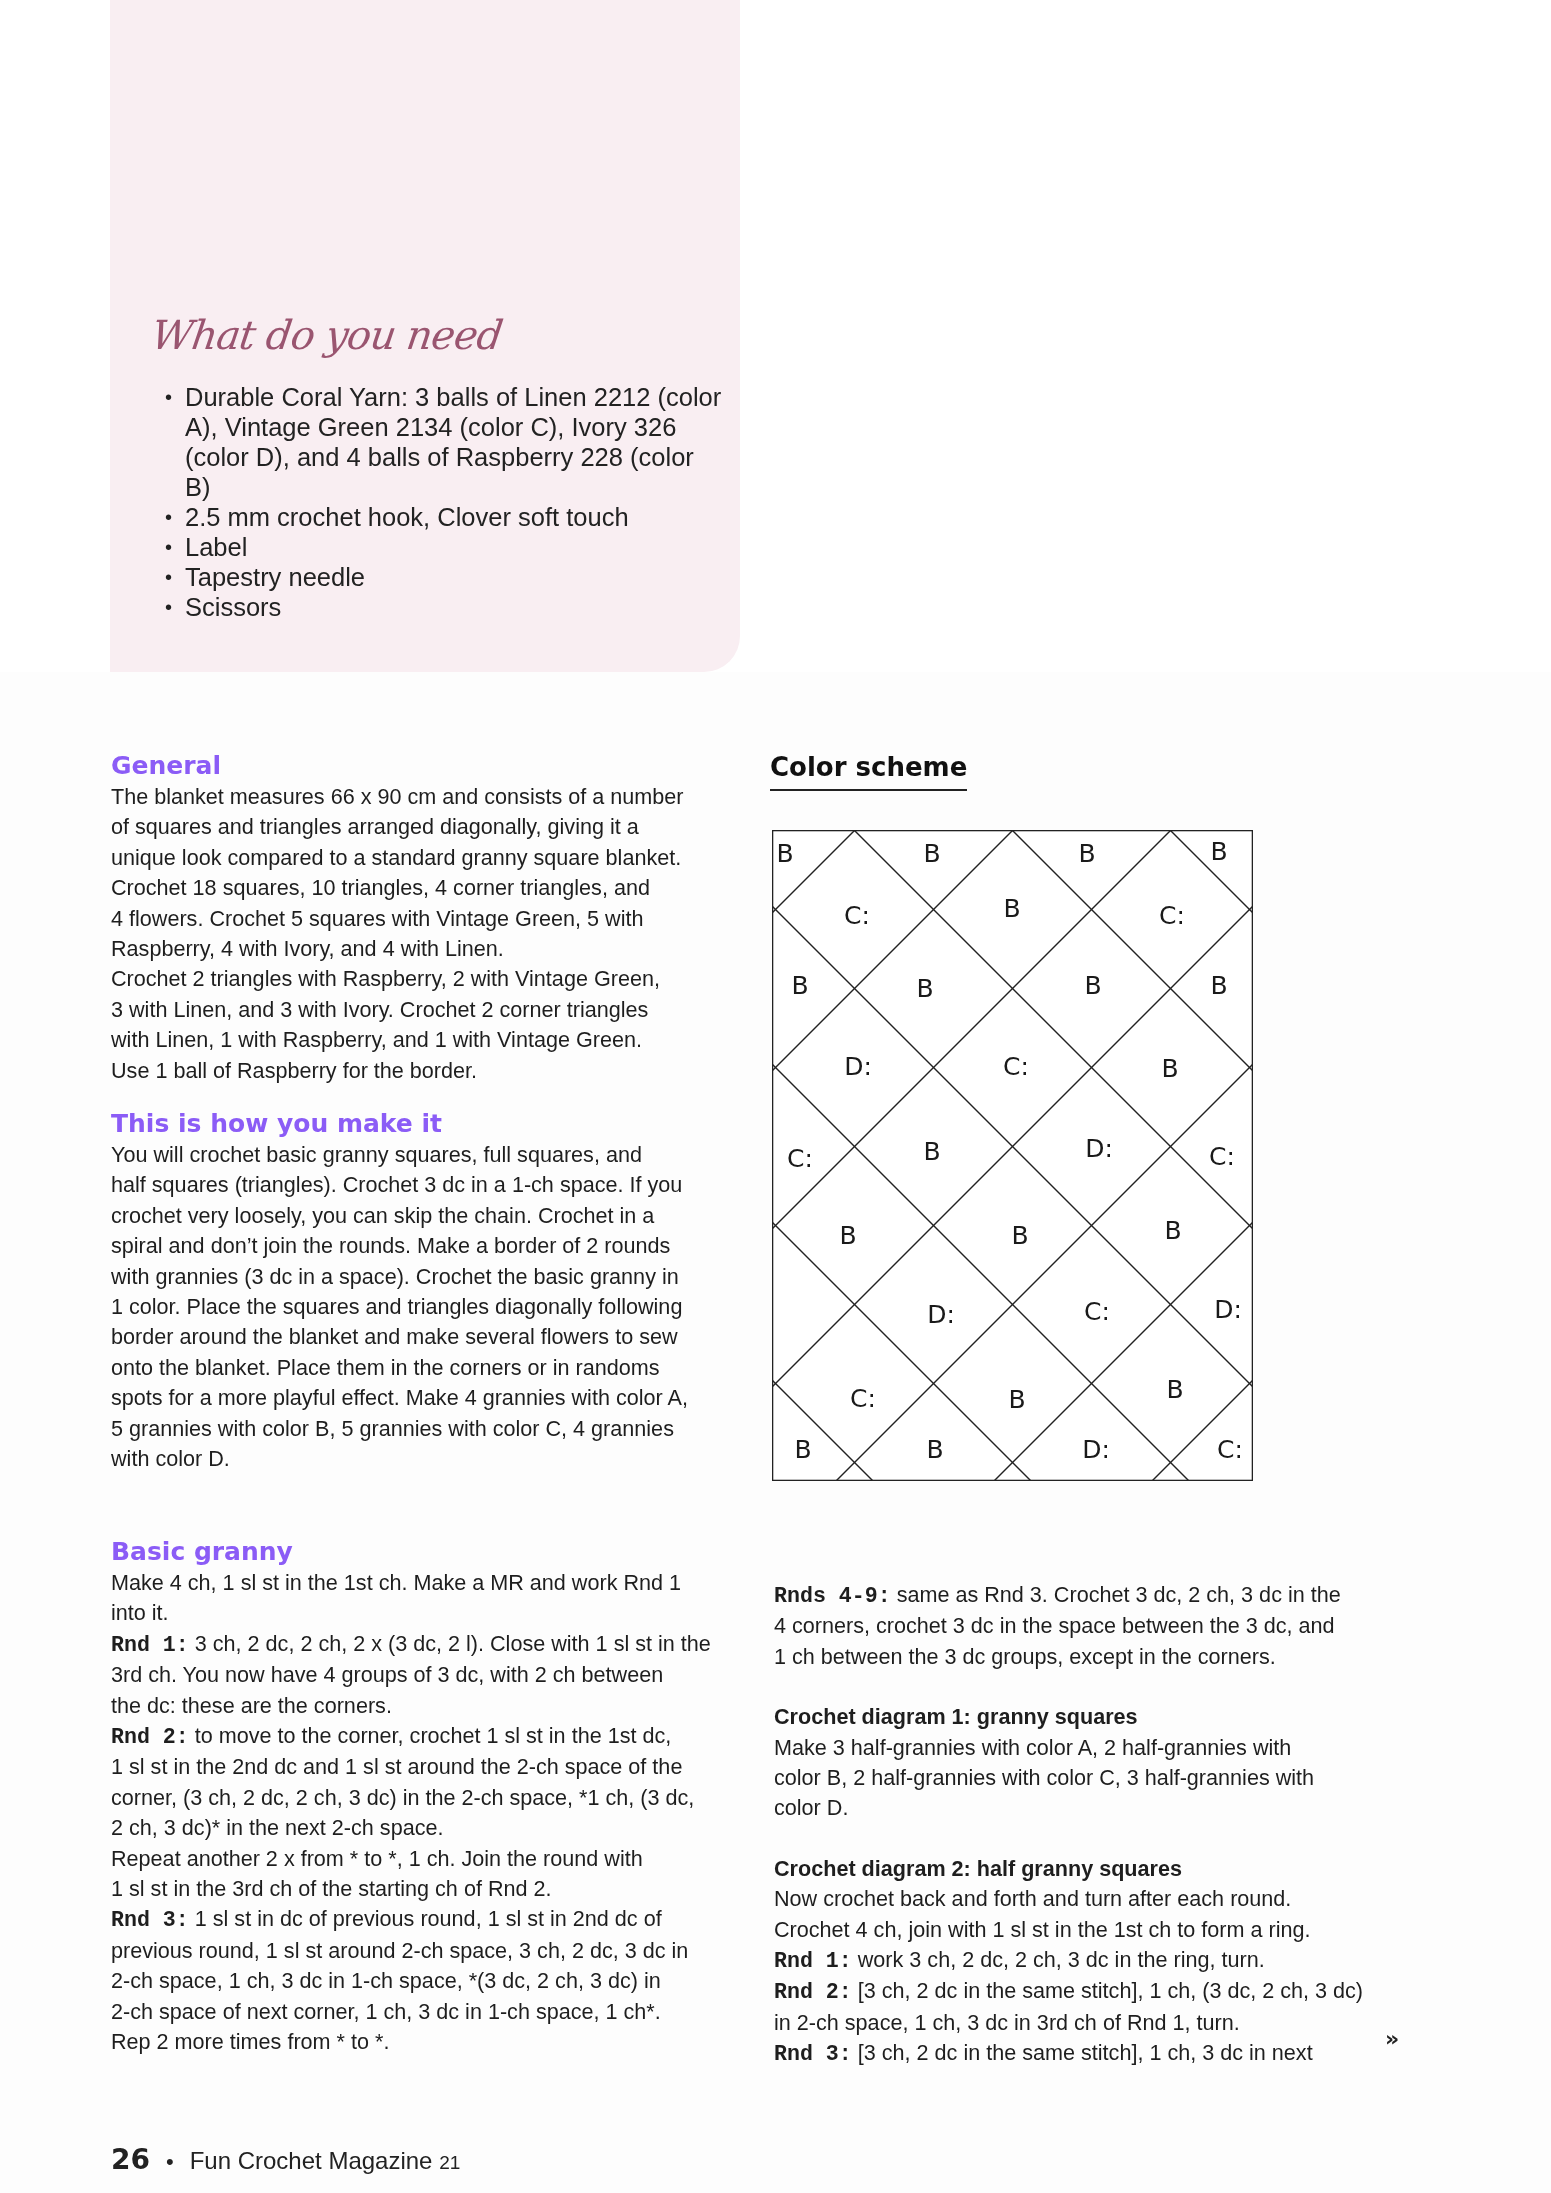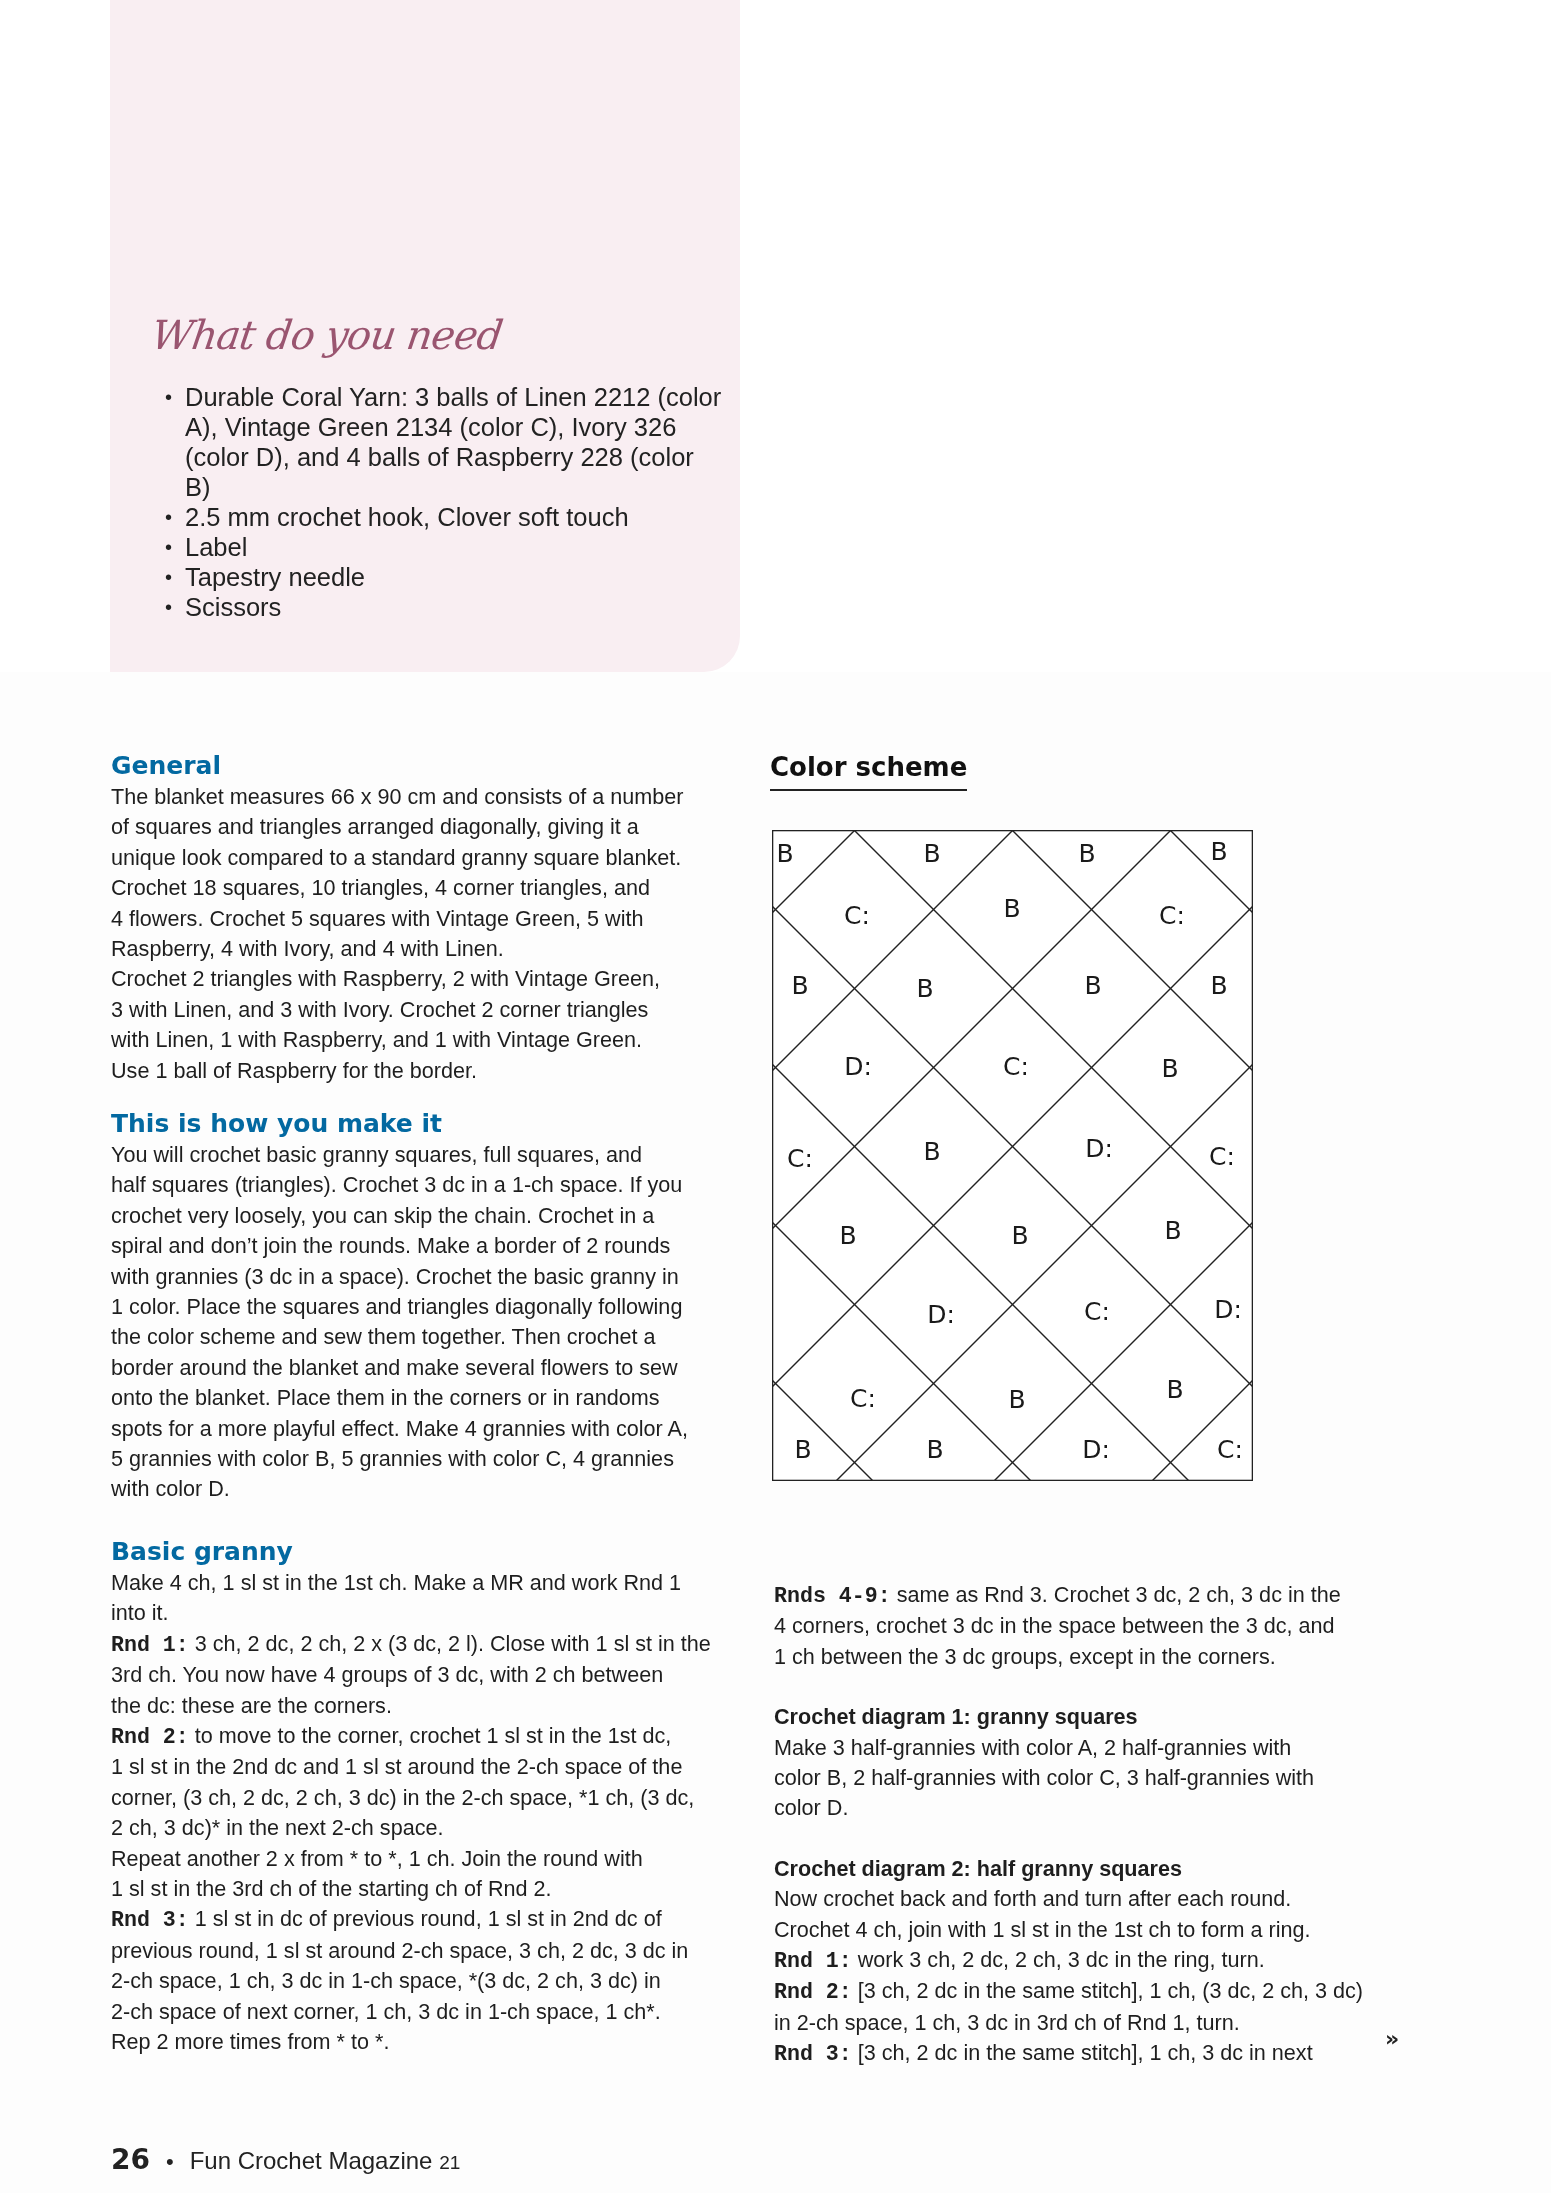--- a/index.html
+++ b/index.html
@@ -40,21 +40,21 @@
   .needs-list li { position: relative; padding-left: 20px; }
   .needs-list li::before {
     content: "•"; position: absolute; left: 0; top: 0; font-size: 20px;
   }
 
   .col { position: absolute; font-family: "Liberation Sans", sans-serif; font-size: 21.6px; line-height: 30.4px; color: #1e1e1e; }
   .col-left { left: 111px; width: 640px; }
   .col-right { left: 774px; width: 640px; }
   .h2 {
     font-family: "DejaVu Sans", sans-serif;
-    font-weight: bold; font-size: 25px; color: #0369a1;
+    font-weight: bold; font-size: 25px; color: #8b5cf6;
     line-height: 32px; margin: 0;
   }
   .para { margin: 0; }
   .para b { font-weight: bold; font-family: Liberation Mono, monospace; }
   .sub-h { font-weight: bold; margin: 0; }
   .gap { height: 30px; }
 
   .scheme-title {
     position: absolute; left: 770px; top: 752px;
     font-family: "DejaVu Sans", sans-serif; font-weight: bold; font-size: 26px; color: #111;
@@ -106,21 +106,20 @@
 
 <div class="col col-left" style="top:1108px;">
   <h2 class="h2">This is how you make it</h2>
   <div id="howto-lines">
       <p class="para">You will crochet basic granny squares, full squares, and</p>
       <p class="para">half squares (triangles). Crochet 3 dc in a 1-ch space. If you</p>
       <p class="para">crochet very loosely, you can skip the chain. Crochet in a</p>
       <p class="para">spiral and don’t join the rounds. Make a border of 2 rounds</p>
       <p class="para">with grannies (3 dc in a space). Crochet the basic granny in</p>
       <p class="para">1 color. Place the squares and triangles diagonally following</p>
-      <p class="para">the color scheme and sew them together. Then crochet a</p>
       <p class="para">border around the blanket and make several flowers to sew</p>
       <p class="para">onto the blanket. Place them in the corners or in randoms</p>
       <p class="para">spots for a more playful effect. Make 4 grannies with color A,</p>
       <p class="para">5 grannies with color B, 5 grannies with color C, 4 grannies</p>
       <p class="para">with color D.</p>
     </div>
 </div>
 
 <div class="col col-left" style="top:1536px;">
   <h2 class="h2">Basic granny</h2>

